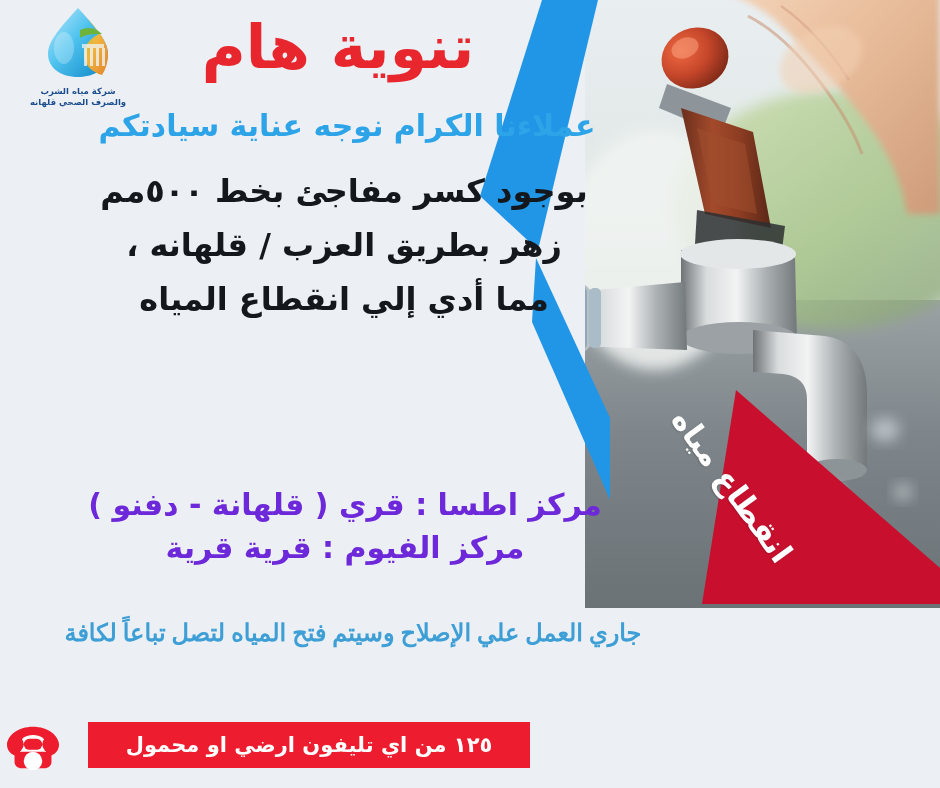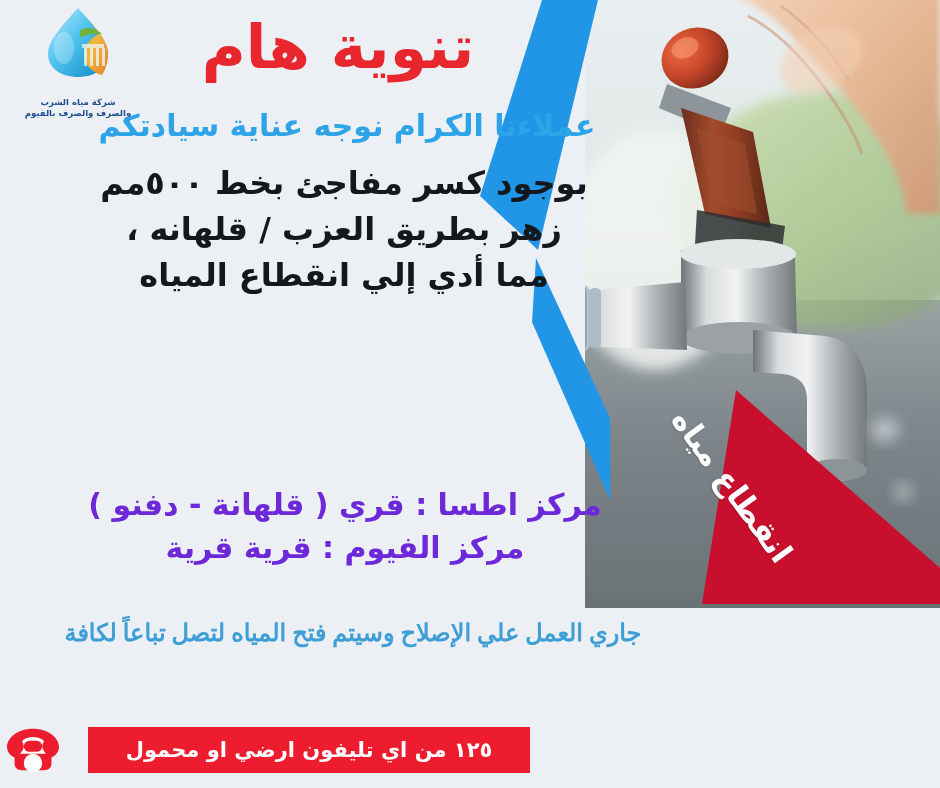--- a/index.html
+++ b/index.html
@@ -82,21 +82,21 @@
     width: 128px;
     height: 104px;
     text-align: center;
   }
   .logo-mark {
     width: 128px;
     height: 76px;
     display: block;
   }
   .logo-caption {
-    margin-top: 17px;
+    margin-top: 6px;
     color: #1d4f8f;
     font-size: 8.5px;
     font-weight: bold;
     line-height: 1.35;
     letter-spacing: .2px;
   }
 
   
   .content {
     position: absolute;
@@ -137,21 +137,21 @@
     top: 160px;
     right: 0;
     left: 0;
     color: #14181c;
     font-size: 32px;
     font-weight: bold;
     line-height: 1.44;
     text-align: center;
     padding-right: 12px;
   }
-  .body-text .line { display: block; }
+  .body-text .line { display: block; margin-top: 8px; }
 
   .areas-title {
     position: absolute;
     top: 374px;
     right: 0;
     left: 0;
     color: #e8262d;
     font-size: 40px;
     font-weight: bold;
     text-align: center;
@@ -189,21 +189,21 @@
 
   
   .hotline {
     position: absolute;
     left: 0;
     top: 722px;
     width: 530px;
     height: 56px;
     display: flex;
     flex-direction: row-reverse;
-    align-items: center;
+    align-items: flex-start;
   }
   .hotline-icon {
     width: 66px;
     height: 52px;
     flex: 0 0 auto;
     display: flex;
     align-items: center;
     justify-content: center;
     margin-right: 14px;
   }
@@ -356,21 +356,21 @@
         <rect x="70" y="44" width="3" height="18"></rect>
         <rect x="76" y="44" width="3" height="18"></rect>
         <rect x="82" y="44" width="3" height="18"></rect>
         <rect x="88" y="44" width="3" height="18"></rect>
       </g>
       <path d="M48 20 C 40 30 38 40 42 50 C 38 40 40 28 48 20 Z" fill="#ffffff" opacity=".6"></path>
       <ellipse cx="50" cy="44" rx="10" ry="16" fill="#ffffff" opacity=".25"></ellipse>
     </svg>
     <div class="logo-caption">
       <div>شركة مياه الشرب</div>
-      <div>والصرف والصرف بالفيوم</div>
+      <div>والصرف الصحي قلهانه</div>
     </div>
   </div>
 
   <div class="content">
 
     <div class="headline">تنوية هام</div>
 
     <div class="subhead">عملاءنا الكرام نوجه عناية سيادتكم</div>
 
     <div class="body-text">

